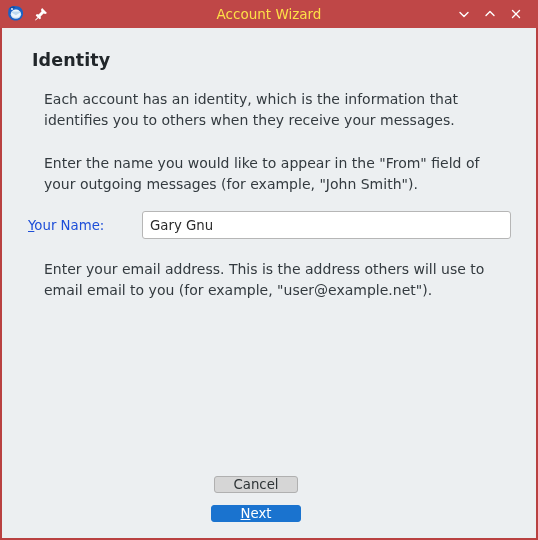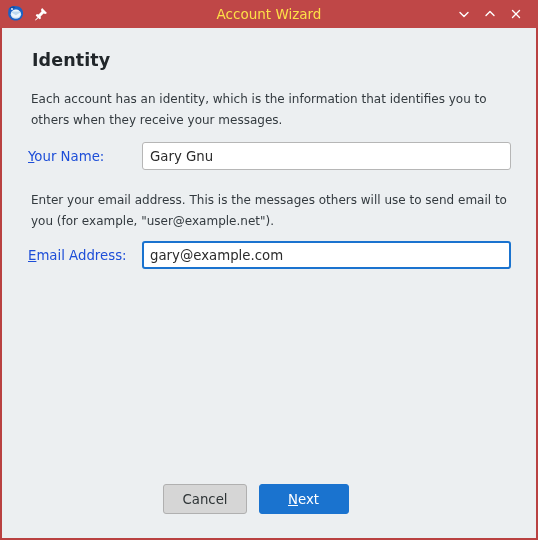--- a/index.html
+++ b/index.html
@@ -100,24 +100,24 @@
 
   .page-title {
     font-size: 17.5px;
     font-weight: bold;
     color: #21262a;
     margin: 4px 0 0 6px;
     letter-spacing: 0.1px;
   }
 
   .para {
-    font-size: 12px;
+    font-size: 14px;
     line-height: 21px;
     color: #333a3f;
-    margin: 3px;
+    margin: 16px;
     padding: 0 2px 0 2px;
     max-width: 486px;
   }
   .para-1 { margin-top: 19px; }
   .para-2 { margin-top: 22px; }
   .para-3 { margin-top: 20px; }
 
   .field-row {
     display: flex;
     align-items: center;
@@ -160,24 +160,25 @@
 
   
   .footer {
     position: absolute;
     left: 0;
     right: 0;
     bottom: 0;
     height: 62px;
     display: flex;
     align-items: center;
-    justify-content: center;
+    justify-content: space-between;
     padding: 0 26px 16px 0;
     box-sizing: border-box;
     gap: 12px;
+    flex-direction: column;
   }
   .btn {
     font-family: "DejaVu Sans", "Liberation Sans", sans-serif;
     font-size: 13.3px;
     height: 30px;
     min-width: 82px;
     padding: 0 18px;
     border-radius: 3px;
     cursor: default;
     box-sizing: border-box;
@@ -247,32 +248,29 @@
       </span>
     </div>
   </div>
 
   <div class="content">
 
     <div class="page-title">Identity</div>
 
     <p class="para para-1">Each account has an identity, which is the information that identifies you to others when they receive your messages.</p>
 
+    <p class="para para-2">Enter the name you would like to appear in the "From" field of your outgoing messages (for example, "John Smith").</p>
 
     <div class="field-row">
       <label class="field-label"><span class="mn">Y</span><span>our Name:</span></label>
       <input class="text-input" type="text" value="Gary Gnu" style="">
     </div>
 
-    <p class="para para-3">Enter your email address. This is the messages others will use to send email to you (for example, "user@example.net").</p>
-
-    <div class="field-row email-row">
-      <label class="field-label"><span class="mn">E</span><span>mail Address:</span></label>
-      <input class="text-input focused" type="text" value="gary@example.com" style="">
-    </div>
+    <p class="para para-3">Enter your email address. This is the address others will use to email email to you (for example, "user@example.net").</p>
+
 
     <div class="footer">
       <button class="btn btn-cancel">Cancel</button>
       <button class="btn btn-next">
           <span class="mn">N</span>
           <span>ext</span>
         </button>
     </div>
 
   </div>

